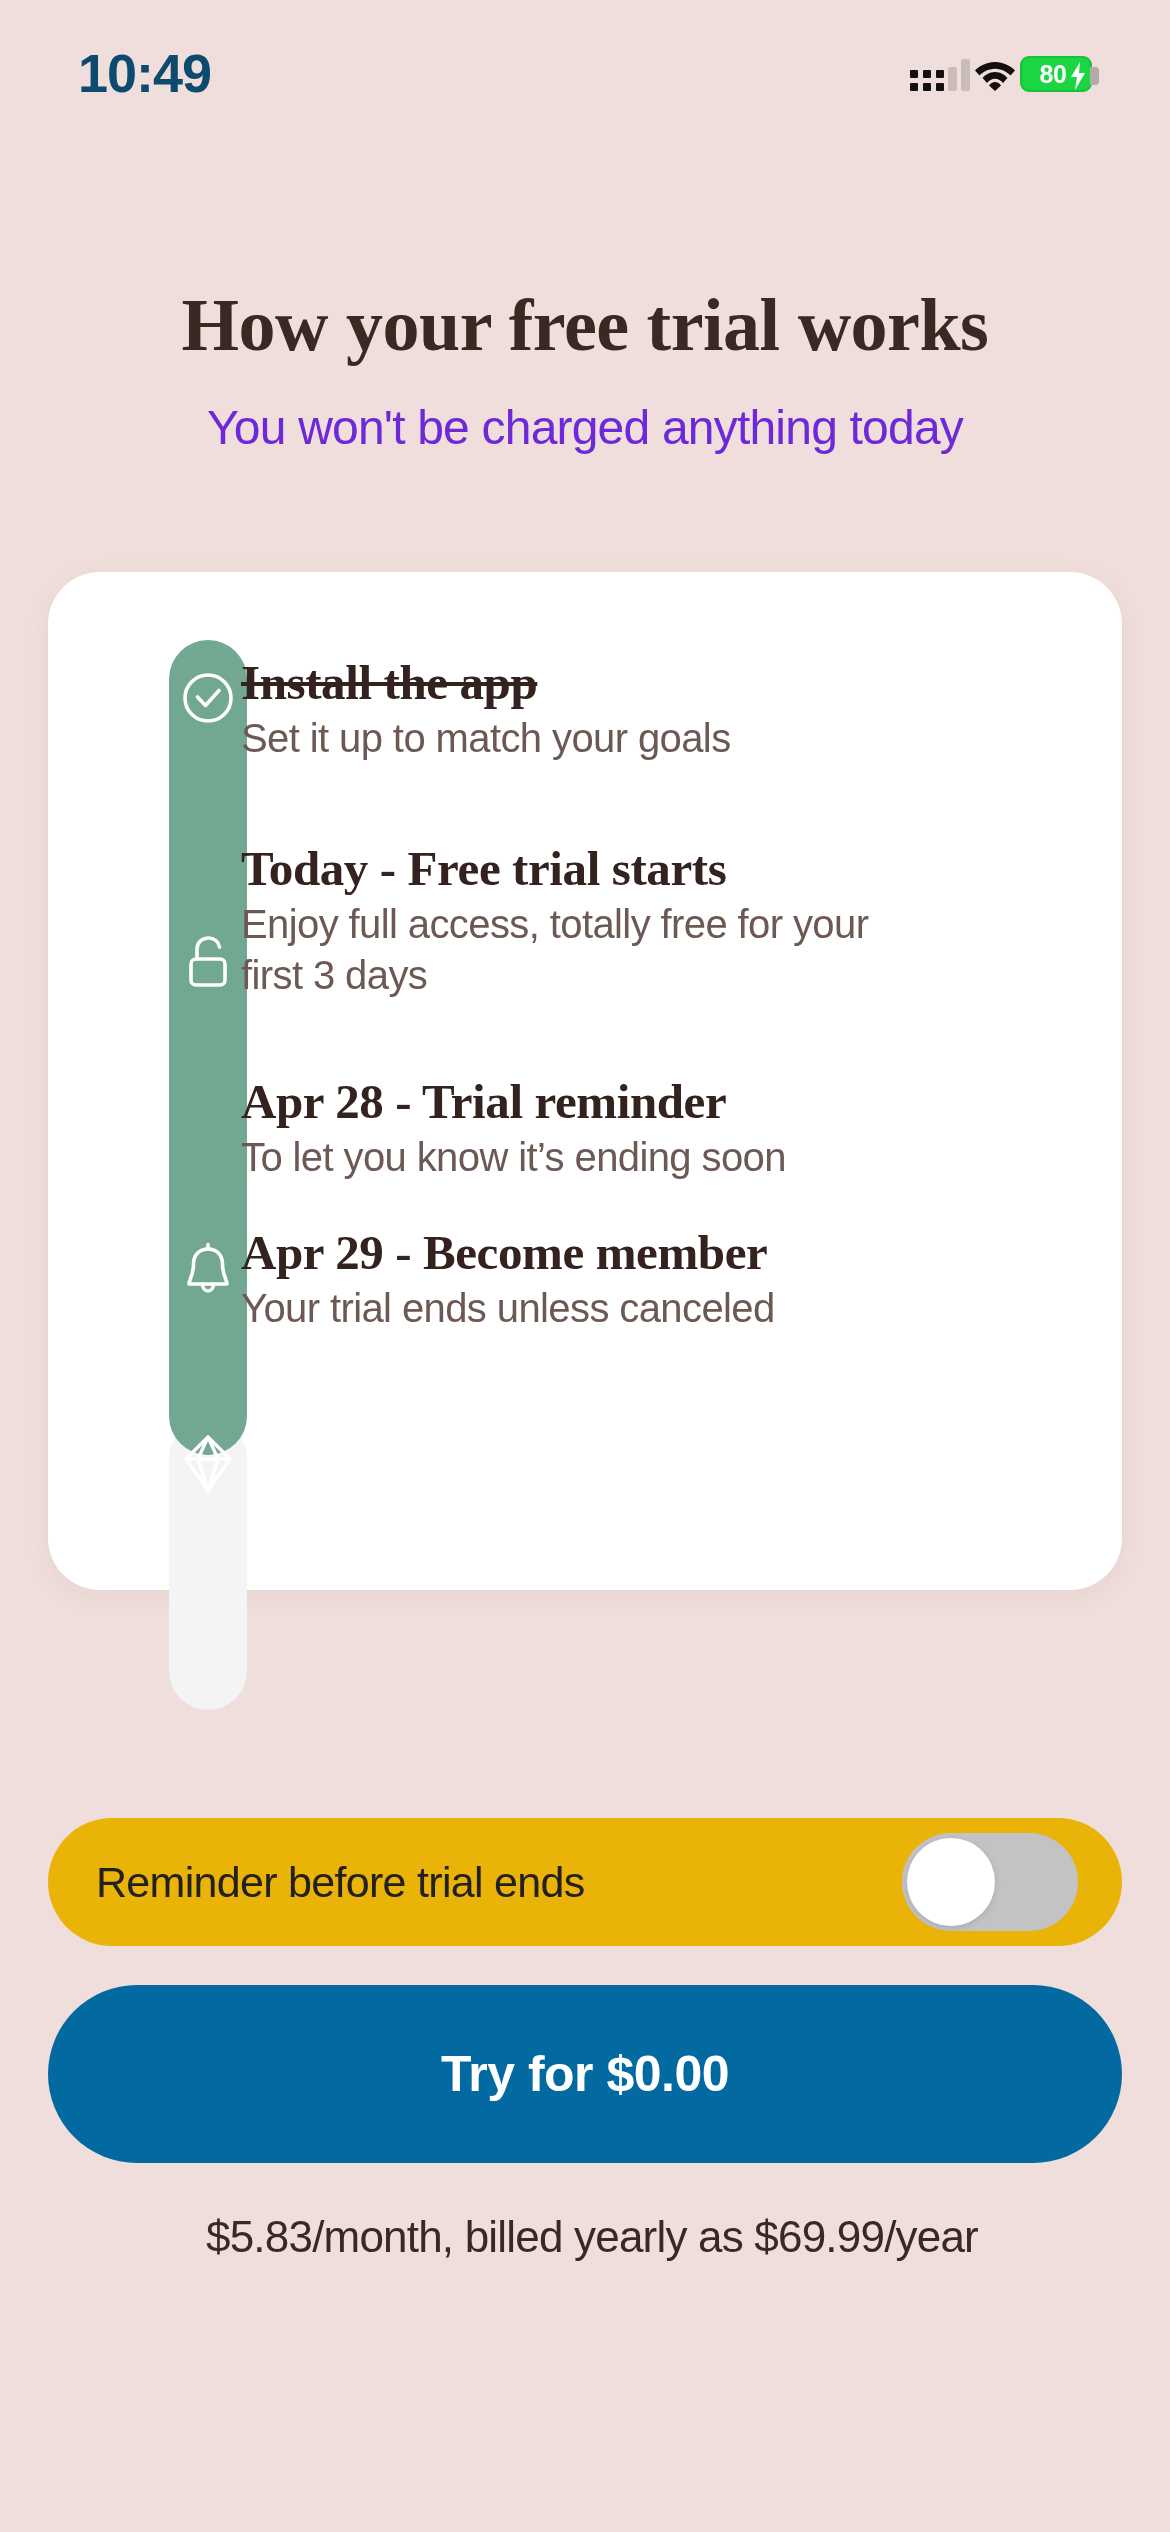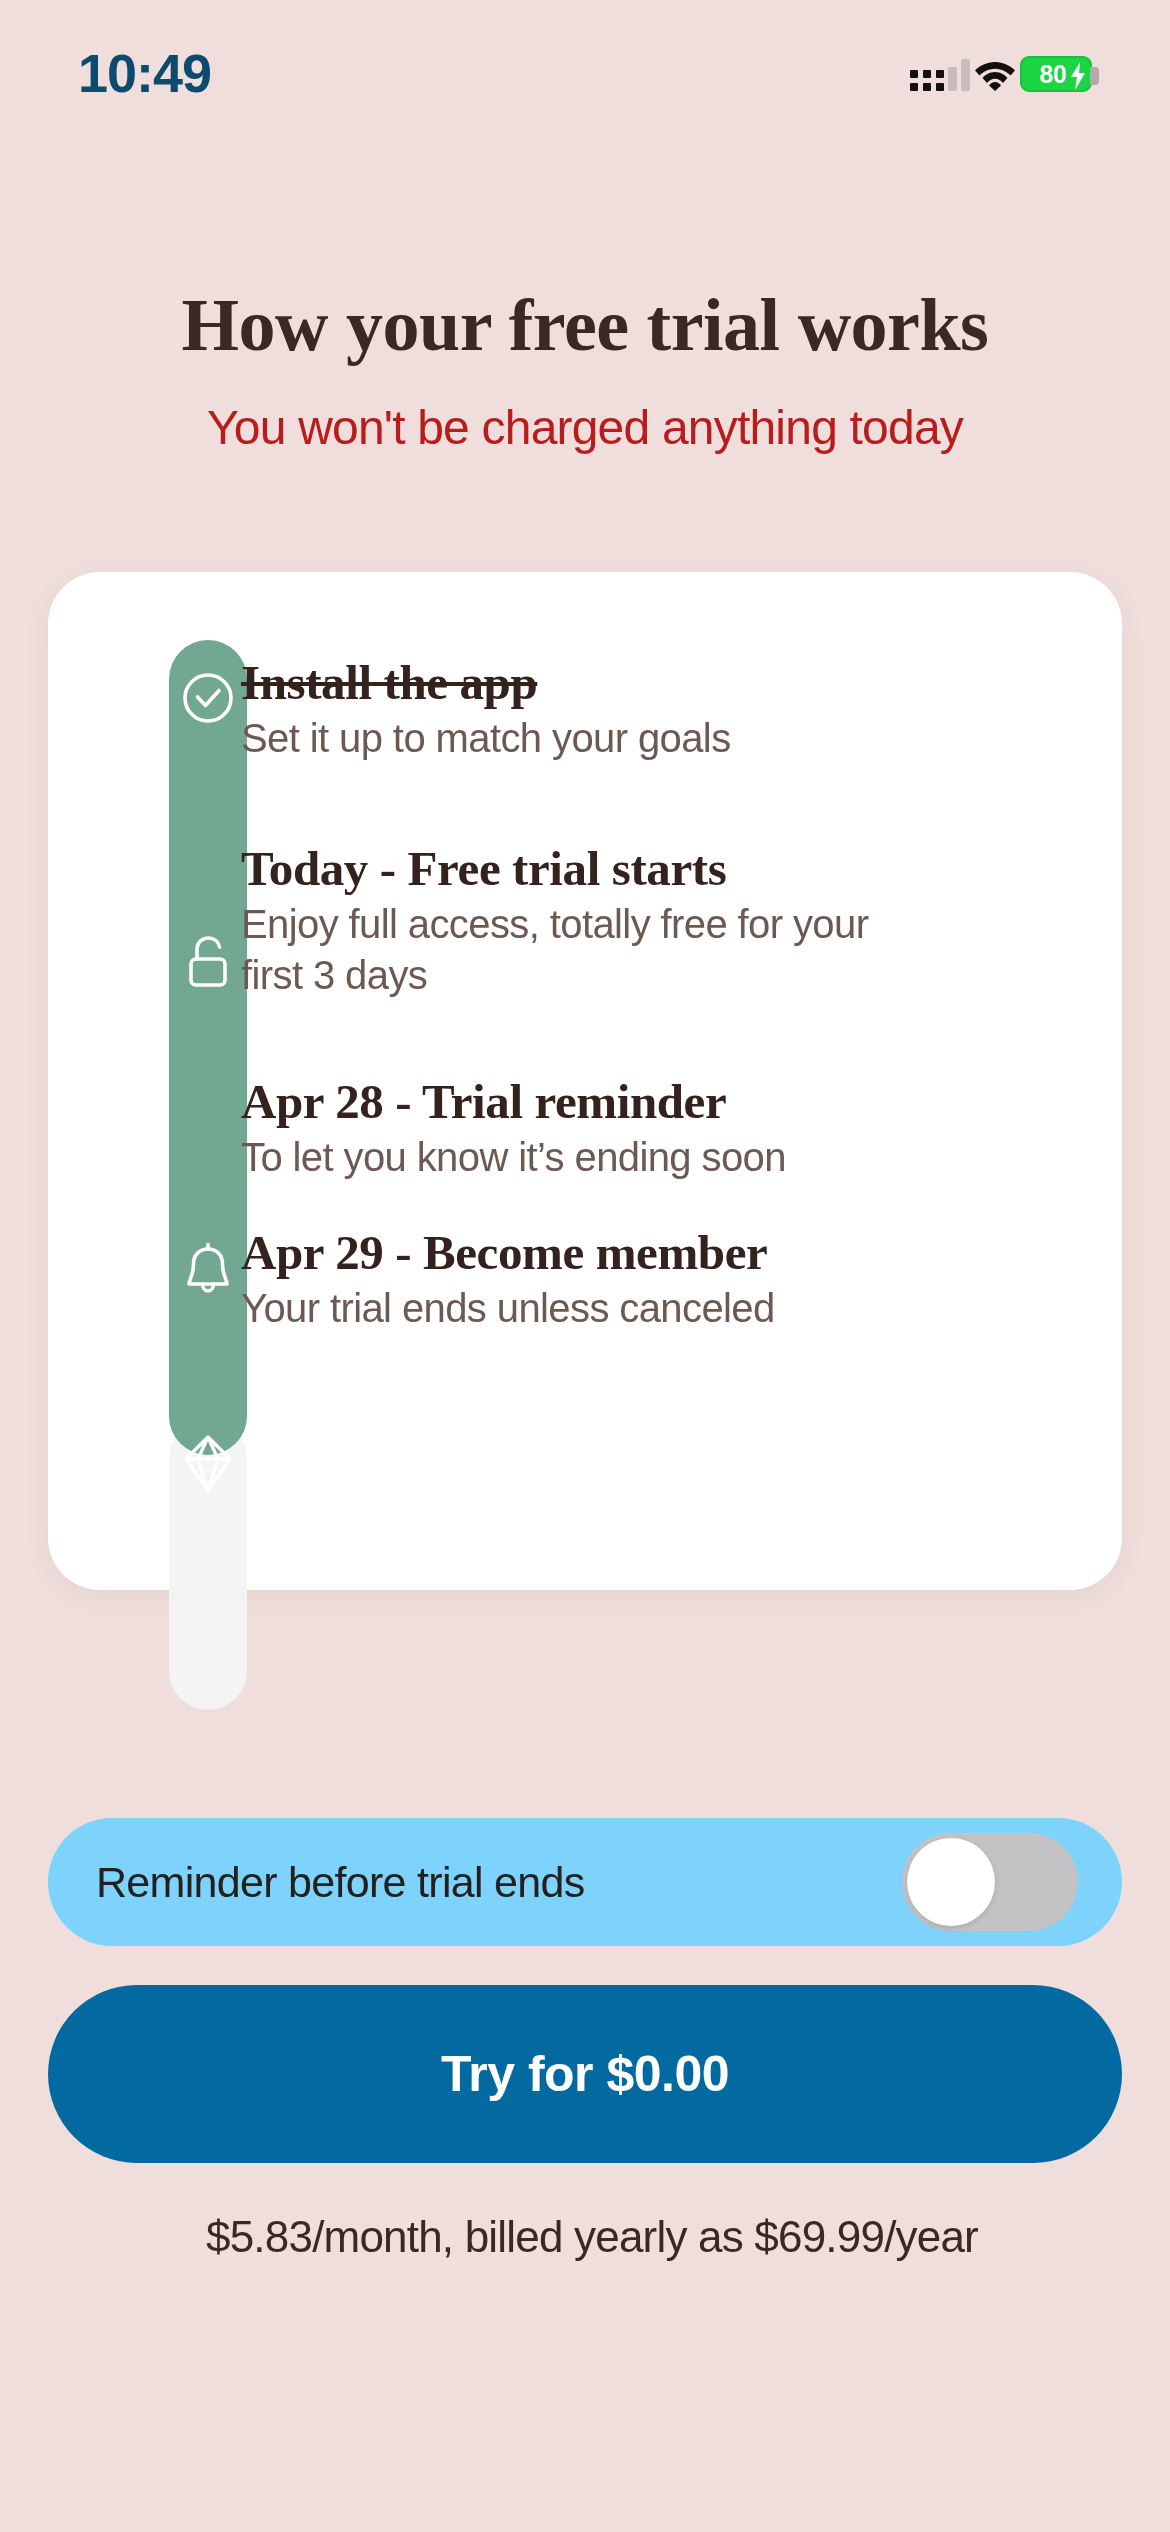--- a/index.html
+++ b/index.html
@@ -44,21 +44,21 @@
 
   
   .header { position:absolute; top:288px; left:0; width:1170px; text-align:center; }
   .title {
     font-family:"Liberation Serif", serif;
     font-size:74px; font-weight:700; color:#3A2823;
     letter-spacing:-0.5px; line-height:1.0;
   }
   .subtitle {
     margin-top:38px;
-    font-size:48px; font-weight:400; color:#b91c1c;
+    font-size:48px; font-weight:400; color:#6d28d9;
     letter-spacing:-0.8px;
   }
 
   
   .card {
     position:absolute; top:572px; left:48px;
     width:1074px; height:1018px;
     background:#FFFFFF; border-radius:52px;
     box-shadow:0 6px 26px rgba(90,60,55,0.06);
     overflow:hidden;
@@ -96,21 +96,21 @@
 
   .s1 { top:0px; }
   .s2 { top:78px; }
   .s3 { top:152px; }
   .s4 { top:195px; }
 
   
   .reminder-row {
     position:absolute; left:48px; top:1818px;
     width:1074px; height:128px;
-    background:#7dd3fc; border-radius:64px;
+    background:#eab308; border-radius:64px;
     display:flex; align-items:center; justify-content:space-between;
     padding:0 44px 0 48px;
   }
   .reminder-label {
     font-size:43px; font-weight:400; color:#24201E; letter-spacing:-0.7px;
   }
   .toggle {
     width:176px; height:98px; border-radius:49px;
     background:#C3C2C4; position:relative; flex-shrink:0;
   }

